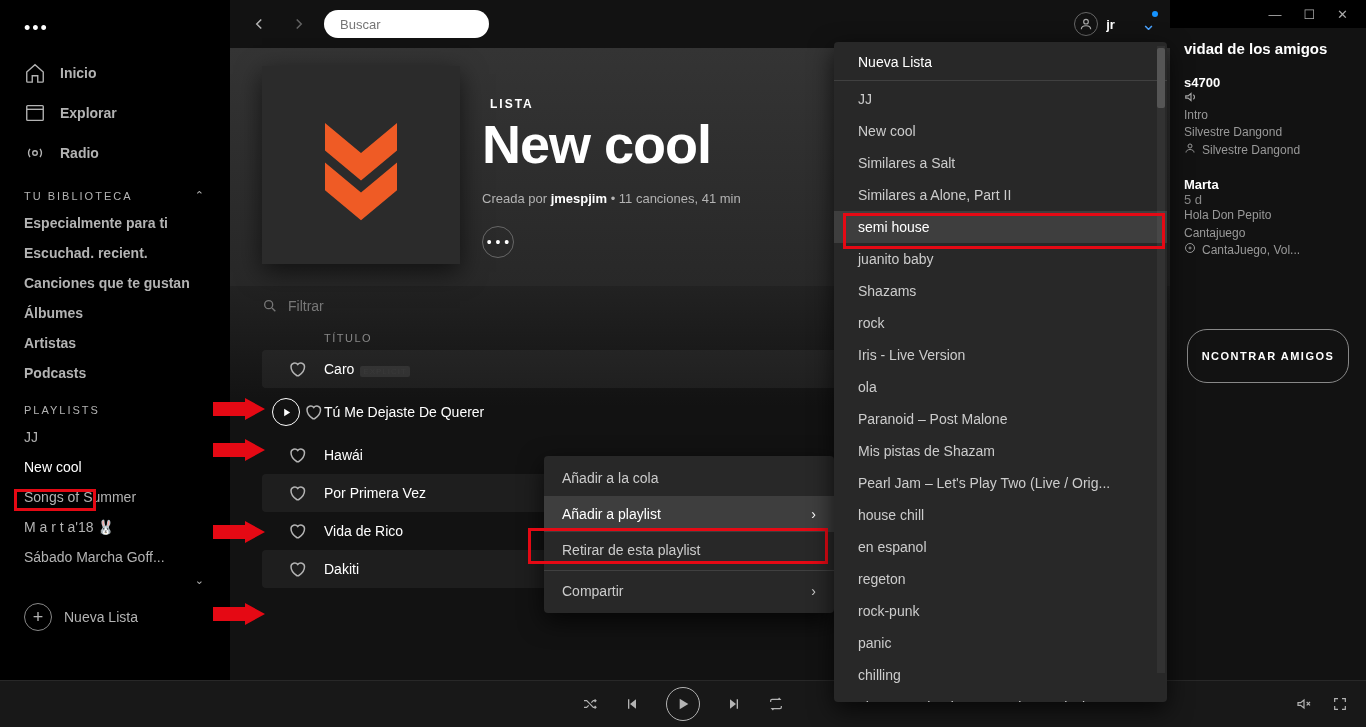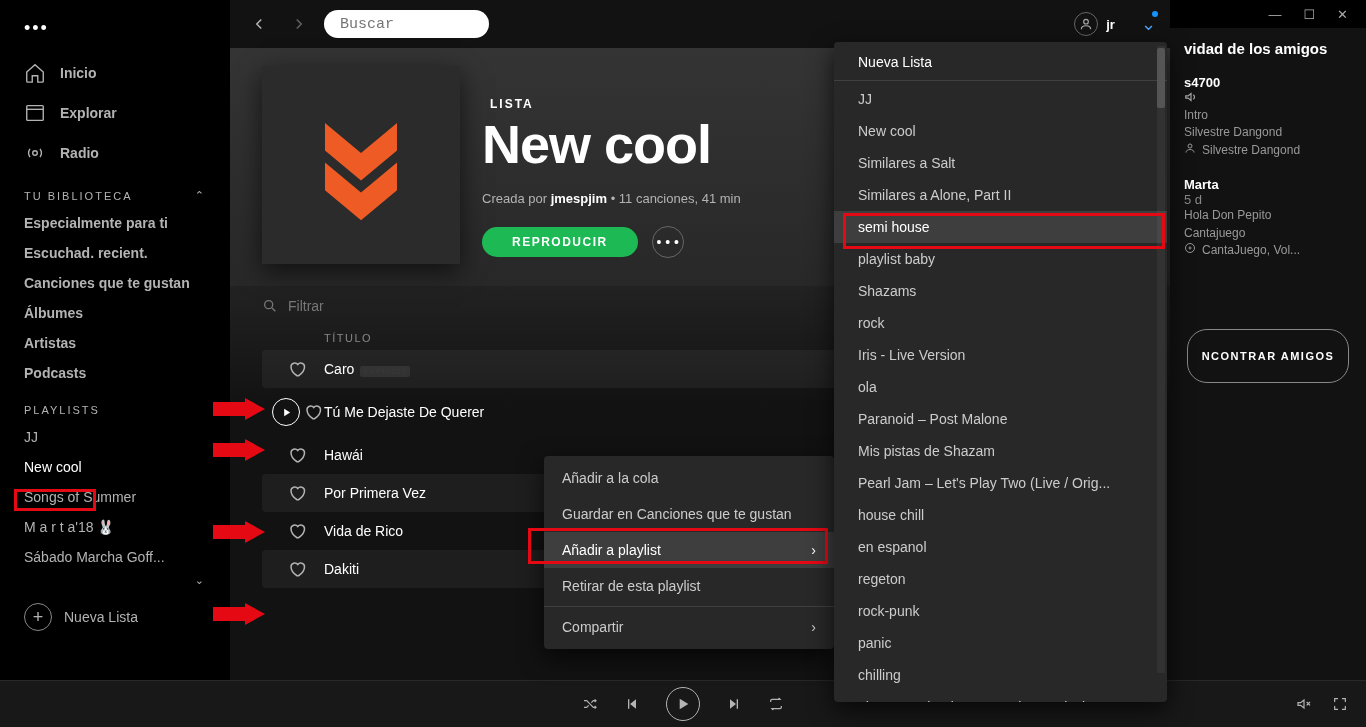--- a/index.html
+++ b/index.html
@@ -18,21 +18,21 @@
 .pl-item.active { color: #fff; position: relative; }
 .pl-highlight { position: absolute; left: 14px; top: 489px; width: 82px; height: 22px; border: 3px solid #e50914; pointer-events: none; }
 .new-pl { display: flex; align-items: center; gap: 12px; padding: 10px 24px; color: #b3b3b3; font-size: 14px; cursor: pointer; }
 .new-pl-icon { width: 28px; height: 28px; border: 1px solid #888; border-radius: 50%; display: flex; align-items: center; justify-content: center; font-size: 18px; }
 
 .main { position: absolute; left: 230px; top: 0; width: 940px; height: 680px; background: #121212; }
 .topbar { height: 48px; display: flex; align-items: center; padding: 4px 14px; gap: 10px; }
 .nav-arrow { width: 30px; height: 30px; border-radius: 50%; display: flex; align-items: center; justify-content: center; color: #b3b3b3; cursor: pointer; }
 .search-pill { background: #fff; border-radius: 20px; height: 28px; width: 165px; display: flex; align-items: center; padding: 0 10px; gap: 6px; }
 .search-pill svg { width: 14px; height: 14px; }
-.search-pill input { border: none; outline: none; font-size: 15px; flex: 1; color: #6d28d9; background: transparent; font-family: Liberation Mono, monospace; }
+.search-pill input { border: none; outline: none; font-size: 13px; flex: 1; color: #6d28d9; background: transparent; }
 .user-chip { margin-left: auto; display: flex; align-items: center; gap: 8px; color: #fff; font-size: 13px; font-weight: 600; padding: 2px 8px; border-radius: 14px; cursor: pointer; }
 .user-chip .avatar { width: 24px; height: 24px; border-radius: 50%; border: 1px solid #666; display: flex; align-items: center; justify-content: center; }
 .arrow-down { color: #4aa3ff; font-size: 18px; margin-left: 8px; position: relative; }
 .arrow-down::after { content:""; position:absolute; top:-2px; right:-2px; width:6px; height:6px; background:#1593ff; border-radius:50%; }
 
 .hero { display: flex; gap: 22px; padding: 18px 32px 22px 32px; background: linear-gradient(#343434, #282828); }
 .cover { width: 198px; height: 198px; background: #2b2b2b; box-shadow: 0 8px 24px rgba(0,0,0,.6); display: flex; align-items: center; justify-content: center; }
 .cover svg { width: 120px; height: 120px; }
 .hero-meta { display: flex; flex-direction: column; justify-content: flex-end; padding-bottom: 6px; }
 .type-label { font-size: 12px; letter-spacing: 2px; color: #fff; font-weight: 600; padding-left: 8px; }
@@ -192,21 +192,20 @@
         <path d="M20 48 L50 73 L80 48 L80 71 L50 96 L20 71 Z" fill="#ef5b25"></path>
       </svg>
     </div>
     <div class="hero-meta">
       <div class="type-label">LISTA</div>
       <div class="pl-title">New cool</div>
       <div class="meta-line">
         <span>Creada por </span><b>jmespjim</b><span> • 11 canciones, 41 min</span>
       </div>
       <div class="hero-actions">
-        <button class="play-btn">REPRODUCIR</button>
         <div class="more-btn">• • •</div>
       </div>
     </div>
   </div>
 
   <div class="list-wrap">
     <div class="filter-row">
       <svg viewBox="0 0 24 24" fill="none" stroke="currentColor" stroke-width="2">
           <circle cx="10" cy="10" r="6"></circle>
           <path d="M20 20l-5-5"></path>
@@ -298,23 +297,20 @@
       </svg></div>
     <div class="red-arrow" style="left: 213px; top: 603px;"><svg viewBox="0 0 52 22">
         <path d="M0 4 L32 4 L32 0 L52 11 L32 22 L32 18 L0 18 Z" fill="#e50914"></path>
       </svg></div>
   </div>
 
 <div class="ctx-menu" id="ctx">
     <div class="ctx-item">
       <span>Añadir a la cola</span>
     </div>
-    <div class="ctx-item">
-      <span>Guardar en Canciones que te gustan</span>
-    </div>
     <div class="ctx-item hl">
       <span>Añadir a playlist</span>
       <span>›</span>
     </div>
     <div class="ctx-item">
       <span>Retirar de esta playlist</span>
     </div>
     <div class="ctx-divider"></div>
     <div class="ctx-item">
       <span>Compartir</span>
@@ -324,21 +320,21 @@
 <div class="ctx-highlight-box"></div>
 
 <div class="sub-menu" id="sub">
     <div class="sub-item first">Nueva Lista</div>
   <div class="sub-divider"></div>
     <div class="sub-item">JJ</div>
     <div class="sub-item">New cool</div>
     <div class="sub-item">Similares a Salt</div>
     <div class="sub-item">Similares a Alone, Part II</div>
     <div class="sub-item hl">semi house</div>
-    <div class="sub-item">playlist baby</div>
+    <div class="sub-item">juanito baby</div>
     <div class="sub-item">Shazams</div>
     <div class="sub-item">rock</div>
     <div class="sub-item">Iris - Live Version</div>
     <div class="sub-item">ola</div>
     <div class="sub-item">Paranoid – Post Malone</div>
     <div class="sub-item">Mis pistas de Shazam</div>
     <div class="sub-item">Pearl Jam – Let's Play Two (Live / Orig...</div>
     <div class="sub-item">house chill</div>
     <div class="sub-item">en espanol</div>
     <div class="sub-item">regeton</div>

